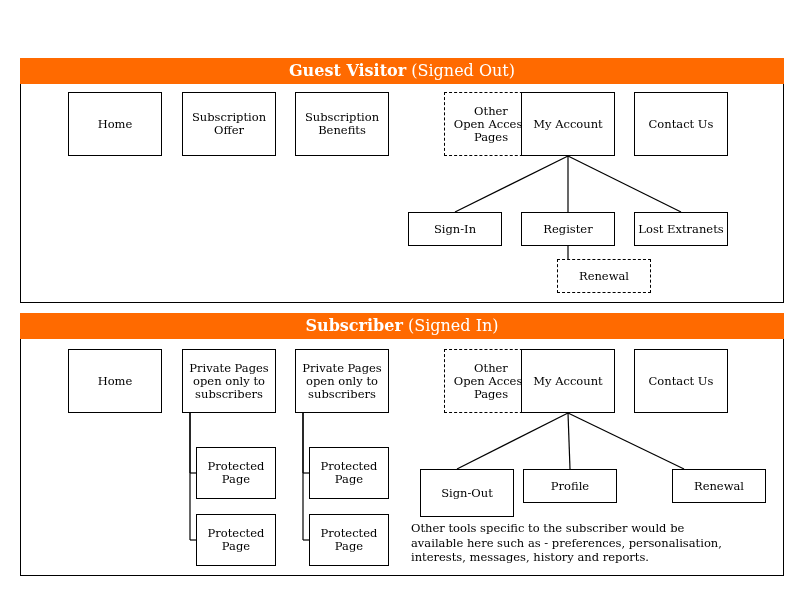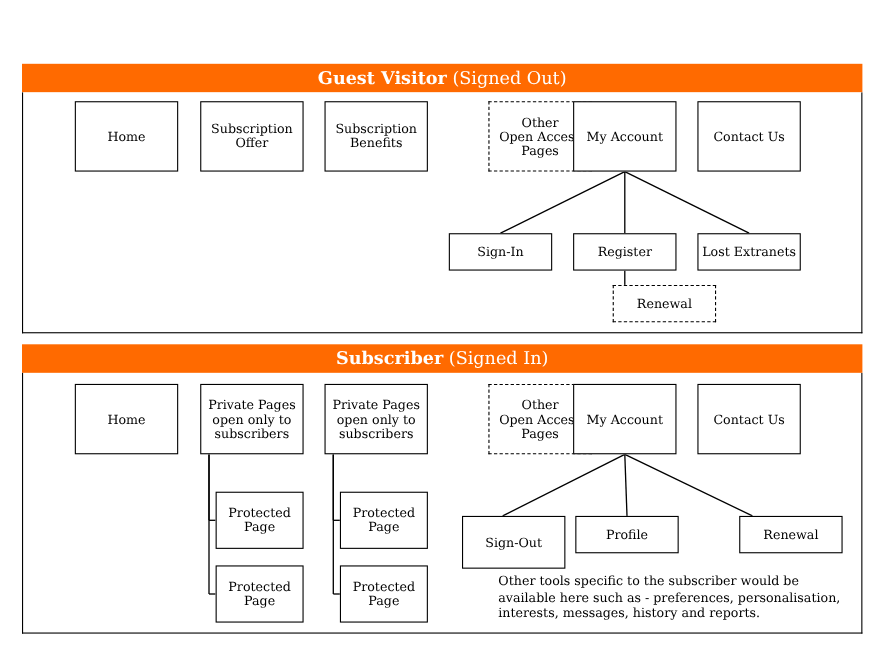--- a/index.html
+++ b/index.html
@@ -84,21 +84,20 @@
     border-width: 1.8px;
     margin-left: 36px;
   }
   .note {
     position: absolute;
     font-size: 11.5px;
     line-height: 14.5px;
     color: #000000;
     z-index: 3;
     text-align: left;
-    margin-left: 42px;
   }
   svg.links {
     position: absolute;
     left: 0;
     top: 0;
     width: 800px;
     height: 600px;
     z-index: 1;
     pointer-events: none;
   }

